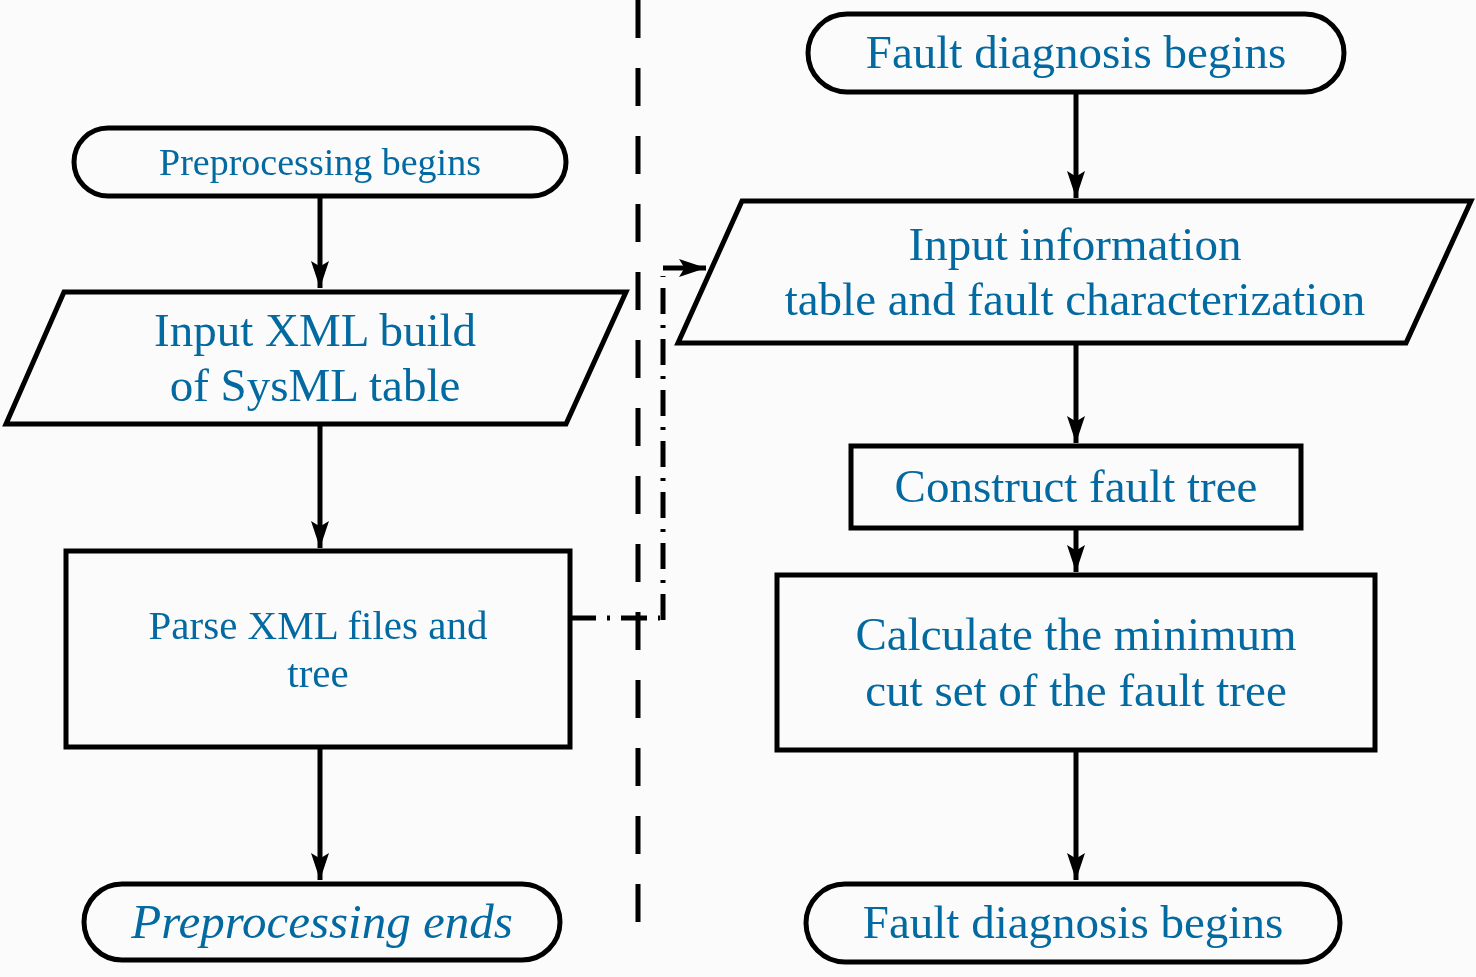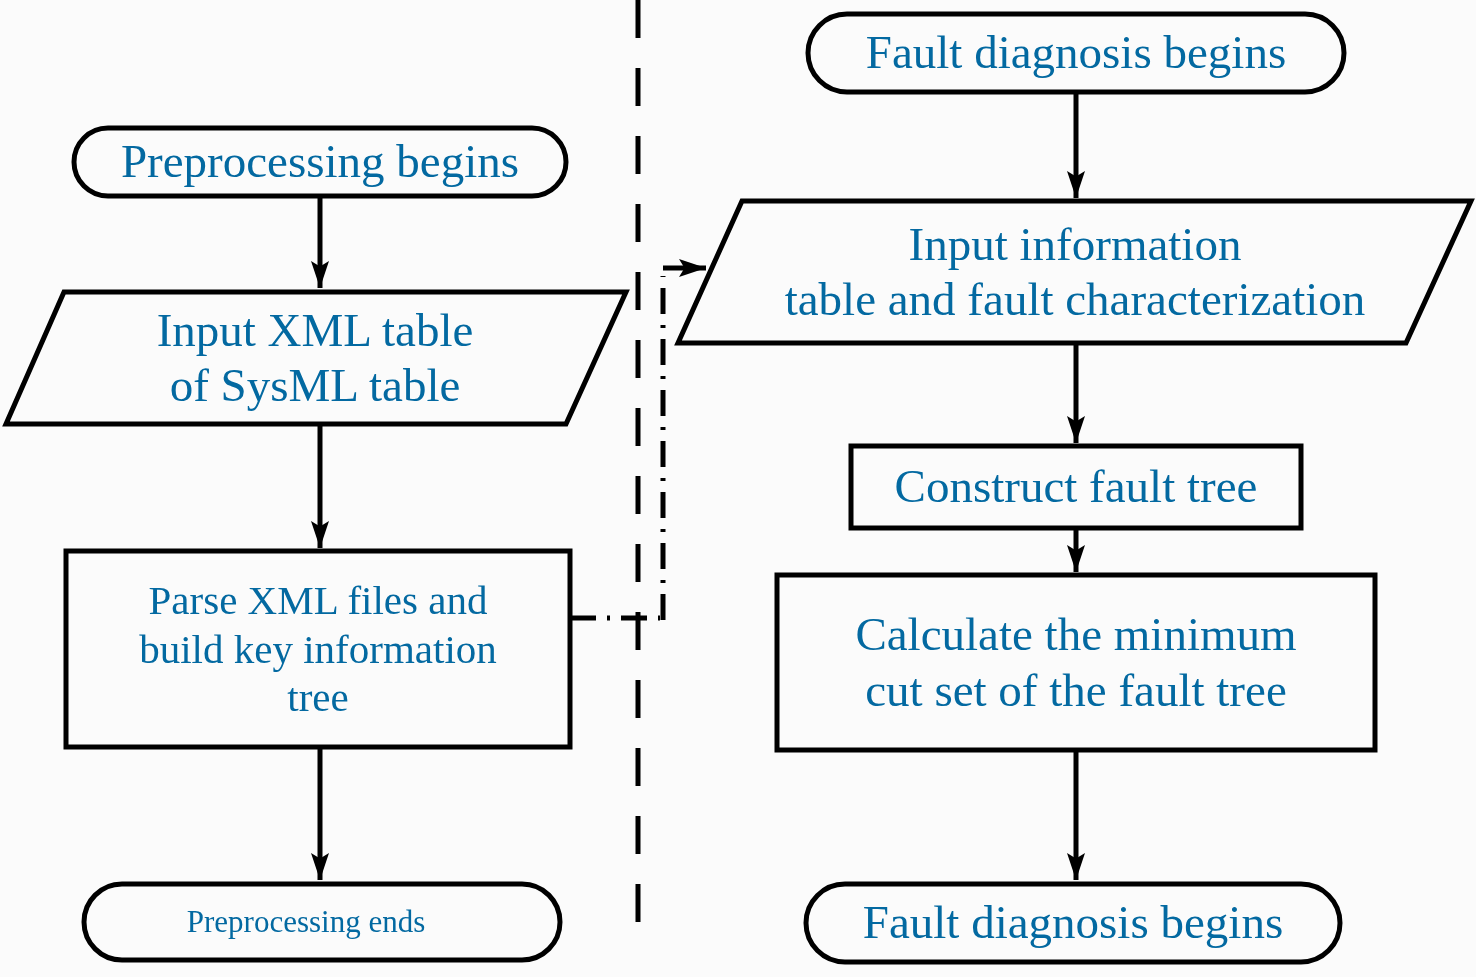--- a/index.html
+++ b/index.html
@@ -87,36 +87,35 @@
 
     <line x1="1076" y1="528" x2="1076" y2="572" stroke="#000000" stroke-width="5" marker-end="url(#arrowBig)"></line>
 
     <rect x="777" y="575" width="598" height="175" fill="#fbfbfb" stroke="#000000" stroke-width="5"></rect>
 
     <line x1="1076" y1="750" x2="1076" y2="880" stroke="#000000" stroke-width="5" marker-end="url(#arrowBig)"></line>
 
     <rect x="806" y="884" width="534" height="78" rx="39" ry="39" fill="#fbfbfb" stroke="#000000" stroke-width="5"></rect>
   </svg>
 
-  <div class="node-label" style="left:74px; top:128px; width:492px; height:68px; font-size:47px;text-align:center;">
+  <div class="node-label" style="left:74px; top:128px; width:492px; height:68px; font-size:38px;text-align:center;">
     <span>Preprocessing begins</span>
   </div>
 
   <div class="node-label" style="left:60px; top:292px; width:510px; height:132px; font-size:47px;">
-    <span>Input XML table</span>
+    <span>Input XML build</span>
     <span>of SysML table</span>
   </div>
 
   <div class="node-label" style="left:66px; top:551px; width:504px; height:196px; font-size:41px;">
     <span>Parse XML files and</span>
-    <span>build key information</span>
     <span>tree</span>
   </div>
 
-  <div class="node-label" style="left:68px; top:884px; width:476px; height:76px; font-size:31px;">
+  <div class="node-label" style="left:84px; top:884px; width:476px; height:76px; font-size:49px;font-style:italic;">
     <span>Preprocessing ends</span>
   </div>
 
   <div class="node-label" style="left:808px; top:14px; width:536px; height:78px; font-size:47px;">
     <span>Fault diagnosis begins</span>
   </div>
 
   <div class="node-label" style="left:700px; top:201px; width:750px; height:142px; font-size:47px;">
     <span>Input information</span>
     <span>table and fault characterization</span>

